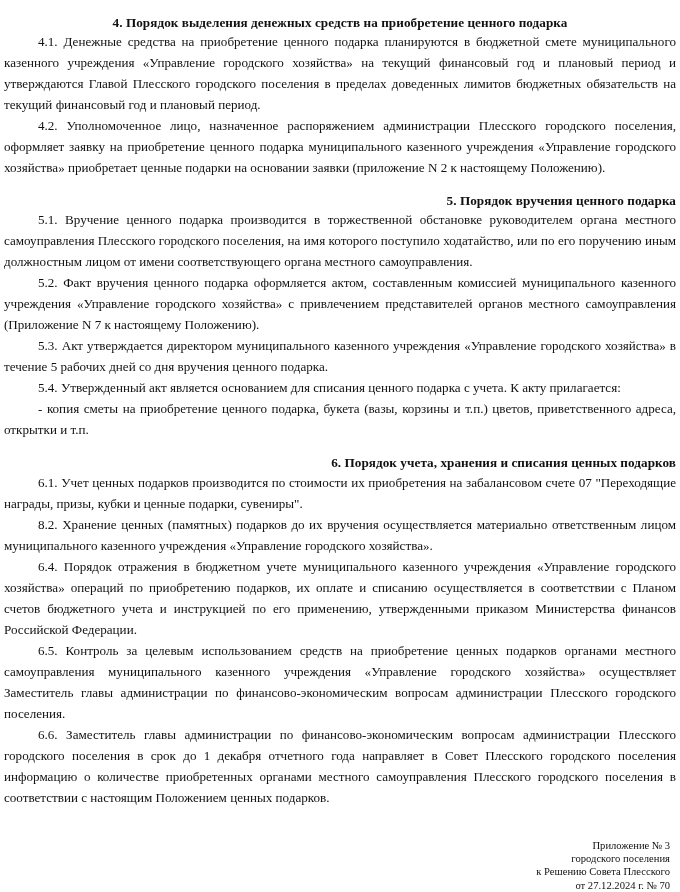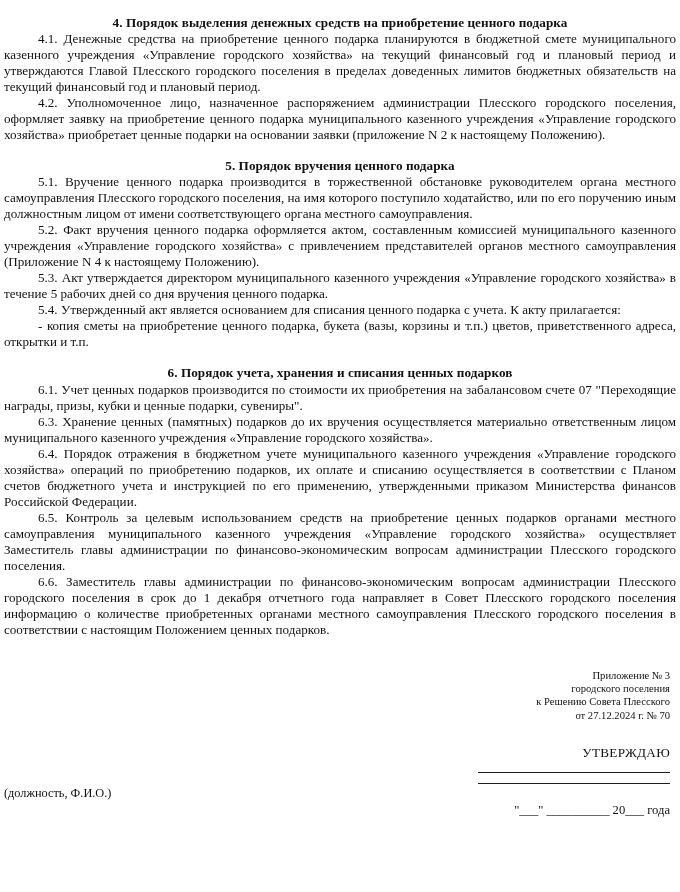--- a/index.html
+++ b/index.html
@@ -35,25 +35,26 @@
     font-weight: bold;
     text-align: center;
     margin: 0;
     padding: 0;
     line-height: 17.2px;
     letter-spacing: 0.05px;
   }
 
   .section-heading.spaced-top {
     margin-top: 14px;
+    text-align: right;
   }
 
   p.para {
     font-size: 13.1px;
-    line-height: 16px;
+    line-height: 21px;
     text-align: justify;
     text-justify: inter-word;
     margin: 0;
     padding: 0;
     text-indent: 34px;
     hyphens: none;
   }
 
   p.para.dash-item {
     text-indent: 34px;
@@ -124,34 +125,34 @@
     <h2 class="section-heading">4. Порядок выделения денежных средств на приобретение ценного подарка</h2>
 
     <p class="para">4.1. Денежные средства на приобретение ценного подарка планируются в бюджетной смете муниципального казенного учреждения «Управление городского хозяйства» на текущий финансовый год и плановый период и утверждаются Главой Плесского городского поселения в пределах доведенных лимитов бюджетных обязательств на текущий финансовый год и плановый период.</p>
 
     <p class="para">4.2. Уполномоченное лицо, назначенное распоряжением администрации Плесского городского поселения, оформляет заявку на приобретение ценного подарка муниципального казенного учреждения «Управление городского хозяйства» приобретает ценные подарки на основании заявки (приложение N 2 к настоящему Положению).</p>
 
     <h2 class="section-heading spaced-top">5. Порядок вручения ценного подарка</h2>
 
     <p class="para">5.1. Вручение ценного подарка производится в торжественной обстановке руководителем органа местного самоуправления Плесского городского поселения, на имя которого поступило ходатайство, или по его поручению иным должностным лицом от имени соответствующего органа местного самоуправления.</p>
 
-    <p class="para">5.2. Факт вручения ценного подарка оформляется актом, составленным комиссией муниципального казенного учреждения «Управление городского хозяйства» с привлечением представителей органов местного самоуправления (Приложение N 4 к настоящему Положению).</p>
+    <p class="para">5.2. Факт вручения ценного подарка оформляется актом, составленным комиссией муниципального казенного учреждения «Управление городского хозяйства» с привлечением представителей органов местного самоуправления (Приложение N 7 к настоящему Положению).</p>
 
     <p class="para">5.3. Акт утверждается директором муниципального казенного учреждения «Управление городского хозяйства» в течение 5 рабочих дней со дня вручения ценного подарка.</p>
 
     <p class="para">5.4. Утвержденный акт является основанием для списания ценного подарка с учета. К акту прилагается:</p>
 
     <p class="para dash-item">- копия сметы на приобретение ценного подарка, букета (вазы, корзины и т.п.) цветов, приветственного адреса, открытки и т.п.</p>
 
     <h2 class="section-heading spaced-top">6. Порядок учета, хранения и списания ценных подарков</h2>
 
     <p class="para">6.1. Учет ценных подарков производится по стоимости их приобретения на забалансовом счете 07 "Переходящие награды, призы, кубки и ценные подарки, сувениры".</p>
 
 
-    <p class="para">6.3. Хранение ценных (памятных) подарков до их вручения осуществляется материально ответственным лицом муниципального казенного учреждения «Управление городского хозяйства».</p>
+    <p class="para">8.2. Хранение ценных (памятных) подарков до их вручения осуществляется материально ответственным лицом муниципального казенного учреждения «Управление городского хозяйства».</p>
 
     <p class="para">6.4. Порядок отражения в бюджетном учете муниципального казенного учреждения «Управление городского хозяйства» операций по приобретению подарков, их оплате и списанию осуществляется в соответствии с Планом счетов бюджетного учета и инструкцией по его применению, утвержденными приказом Министерства финансов Российской Федерации.</p>
 
     <p class="para">6.5. Контроль за целевым использованием средств на приобретение ценных подарков органами местного самоуправления муниципального казенного учреждения «Управление городского хозяйства» осуществляет Заместитель главы администрации по финансово-экономическим вопросам администрации Плесского городского поселения.</p>
 
     <p class="para">6.6. Заместитель главы администрации по финансово-экономическим вопросам администрации Плесского городского поселения в срок до 1 декабря отчетного года направляет в Совет Плесского городского поселения информацию о количестве приобретенных органами местного самоуправления Плесского городского поселения в соответствии с настоящим Положением ценных подарков.</p>
 
     <div class="appendix-block">
       <span class="appendix-line">Приложение № 3</span>
       <span class="appendix-line">городского поселения</span>

